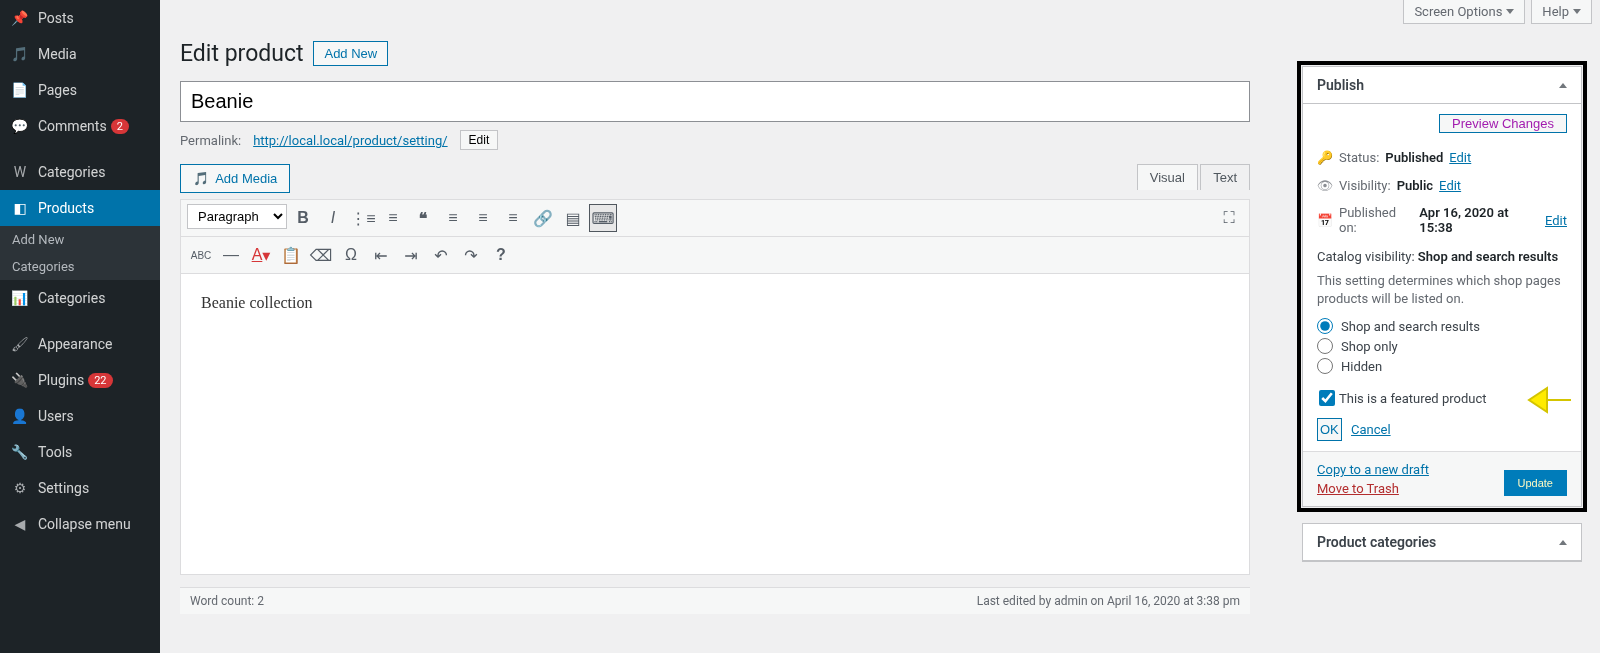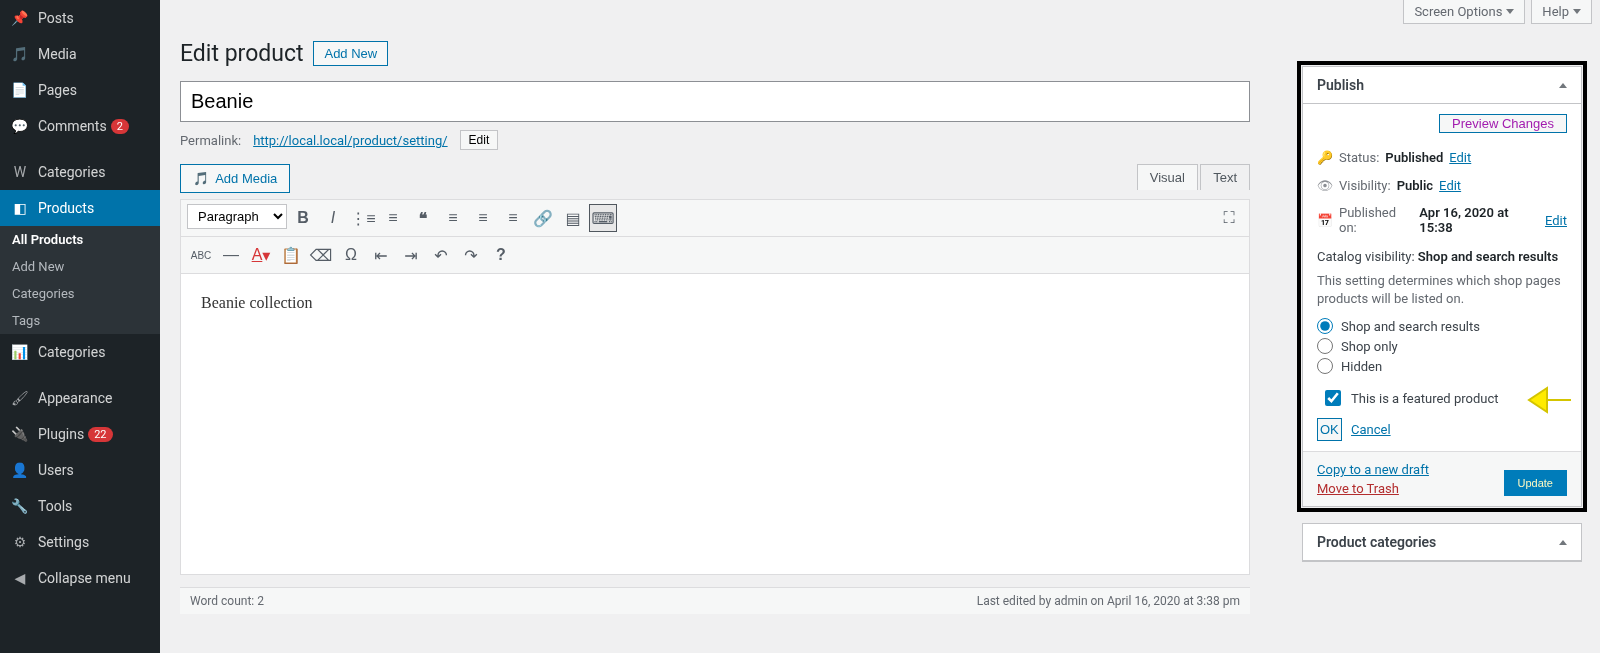--- a/index.html
+++ b/index.html
@@ -53,21 +53,21 @@
   .metabox .mb-head { padding:10px 14px; border-bottom:1px solid #c3c4c7; font-weight:600; display:flex; justify-content:space-between; align-items:center; font-size:14px;}
   .metabox .mb-body { padding:10px 14px; font-size:13px; }
   .preview-btn { float:right; border:1px solid #0073aa; color:#a21caf; background:#f6f7f7; padding:1px 12px; font-size:13px; cursor:pointer; margin-bottom:10px;}
   .misc-row { clear:both; padding:6px 0; display:flex; align-items:center; gap:6px; color:#646970;}
   .misc-row .lbl-strong{ color:#1d2327; font-weight:600;}
   .misc-row a{ color:#0073aa; text-decoration:underline;}
   .misc-icon { width:16px;height:16px; display:inline-flex; align-items:center;justify-content:center;color:#8c8f94;}
   .catalog-strong{ color:#1d2327; font-weight:600;}
   .help-text{ color:#646970; margin:8px 0; line-height:1.4;}
   .radio-list label{ display:flex; align-items:center; gap:8px; padding:2px 0; color:#3c434a;}
-  .chk-row{ display:flex; align-items:center; gap:10px; margin:14px 0 12px 8px;}
+  .chk-row{ display:flex; align-items:center; gap:4px; margin:14px 0 12px 2px;}
   input[type="radio"],input[type="checkbox"]{ width:16px;height:16px; accent-color:#007cba;}
   input[type="checkbox"]:checked{ accent-color:#007cba;}
   .ok-btn{ border:1px solid #0073aa; background:#f6f7f7; color:#0073aa; padding:3px 2px; font-size:13px; cursor:pointer;}
   .cancel-link{ color:#0073aa; text-decoration:underline; margin-left:6px;margin-top:47px;}
   .mb-foot { border-top:1px solid #dcdcde; background:#f6f7f7; padding:10px 14px; display:flex; justify-content:space-between; align-items:flex-end;}
   .foot-links a{ display:block; font-size:13px;}
   .copy-link{ color:#0073aa; text-decoration:underline;}
   .trash-link{ color:#b32d2e; text-decoration:underline; margin-top:4px;}
   .update-btn{ background:#007cba;color:#fef9c3;border:none;padding:7px 14px;font-size:11px;cursor:pointer;font-weight:500;}
   .arrow-annotation{ position:absolute; pointer-events:none; }
@@ -97,24 +97,22 @@
   <div class="menu-item">
       <span class="micon">W</span>
       <span>Categories</span>
     </div>
   <div class="menu-item active" style="position:relative;">
       <span class="micon">◧</span>
       <span>Products</span>
       <span class="arrow"></span>
     </div>
   <div class="submenu">
-    <div class="sub current">All Products</div>
     <div class="sub">Add New</div>
     <div class="sub">Categories</div>
-    <div class="sub">Tags</div>
   </div>
   <div class="menu-item">
       <span class="micon">📊</span>
       <span>Categories</span>
     </div>
   <div style="height:10px"></div>
   <div class="menu-item">
       <span class="micon">🖌</span>
       <span>Appearance</span>
     </div>

